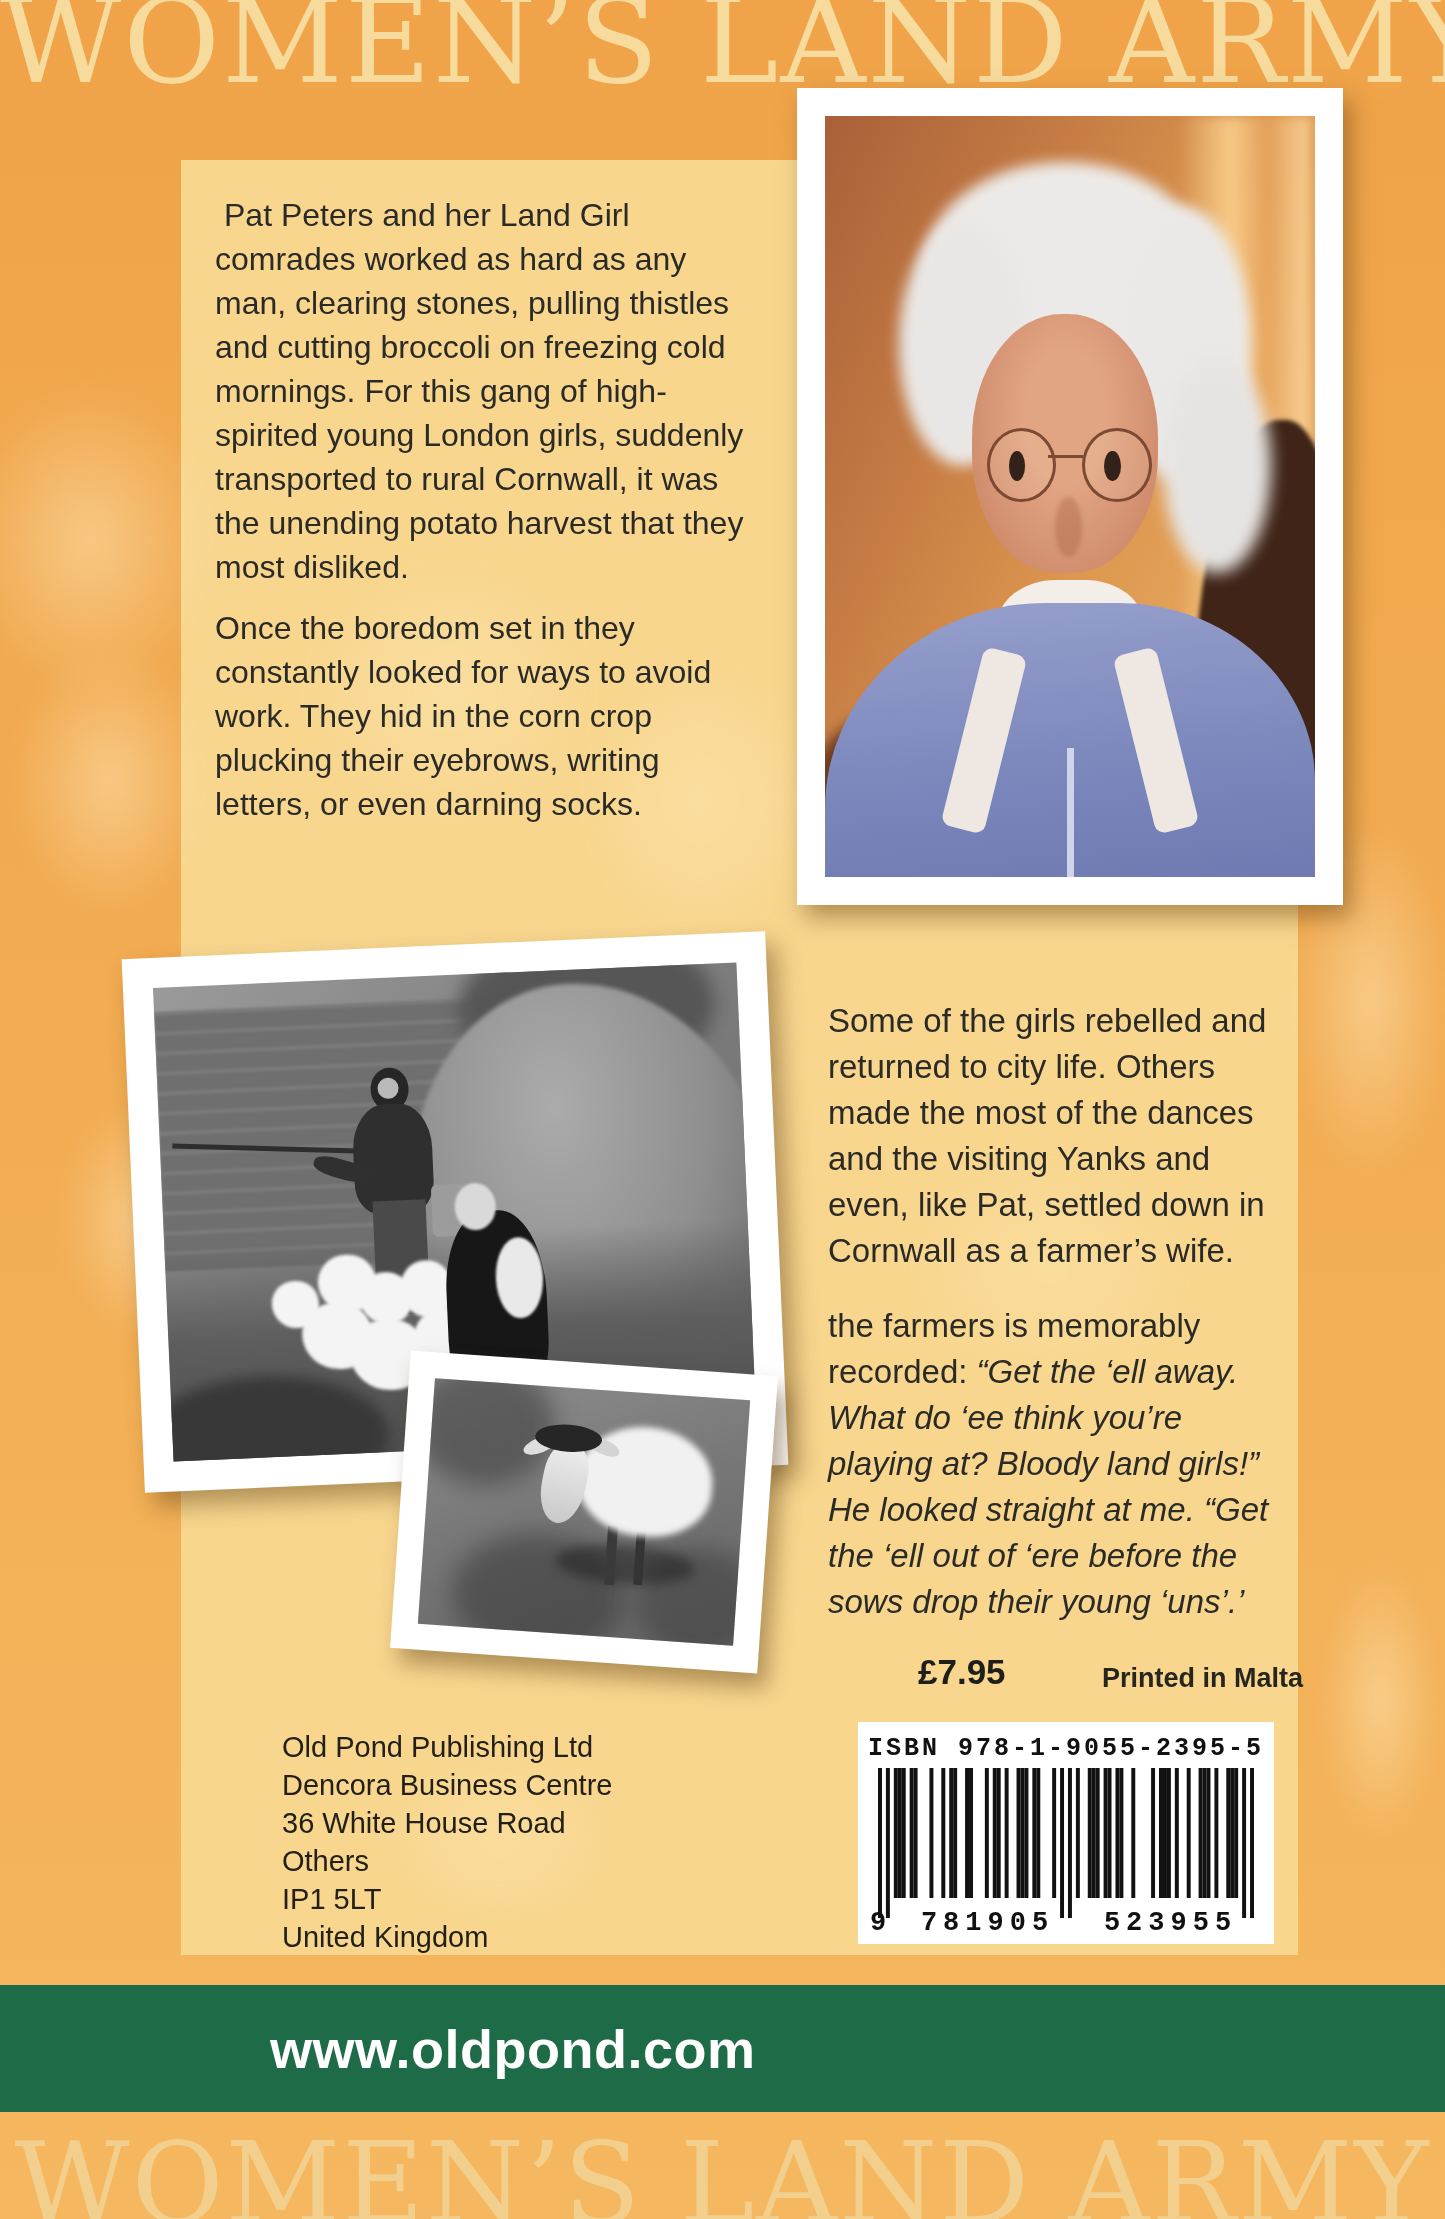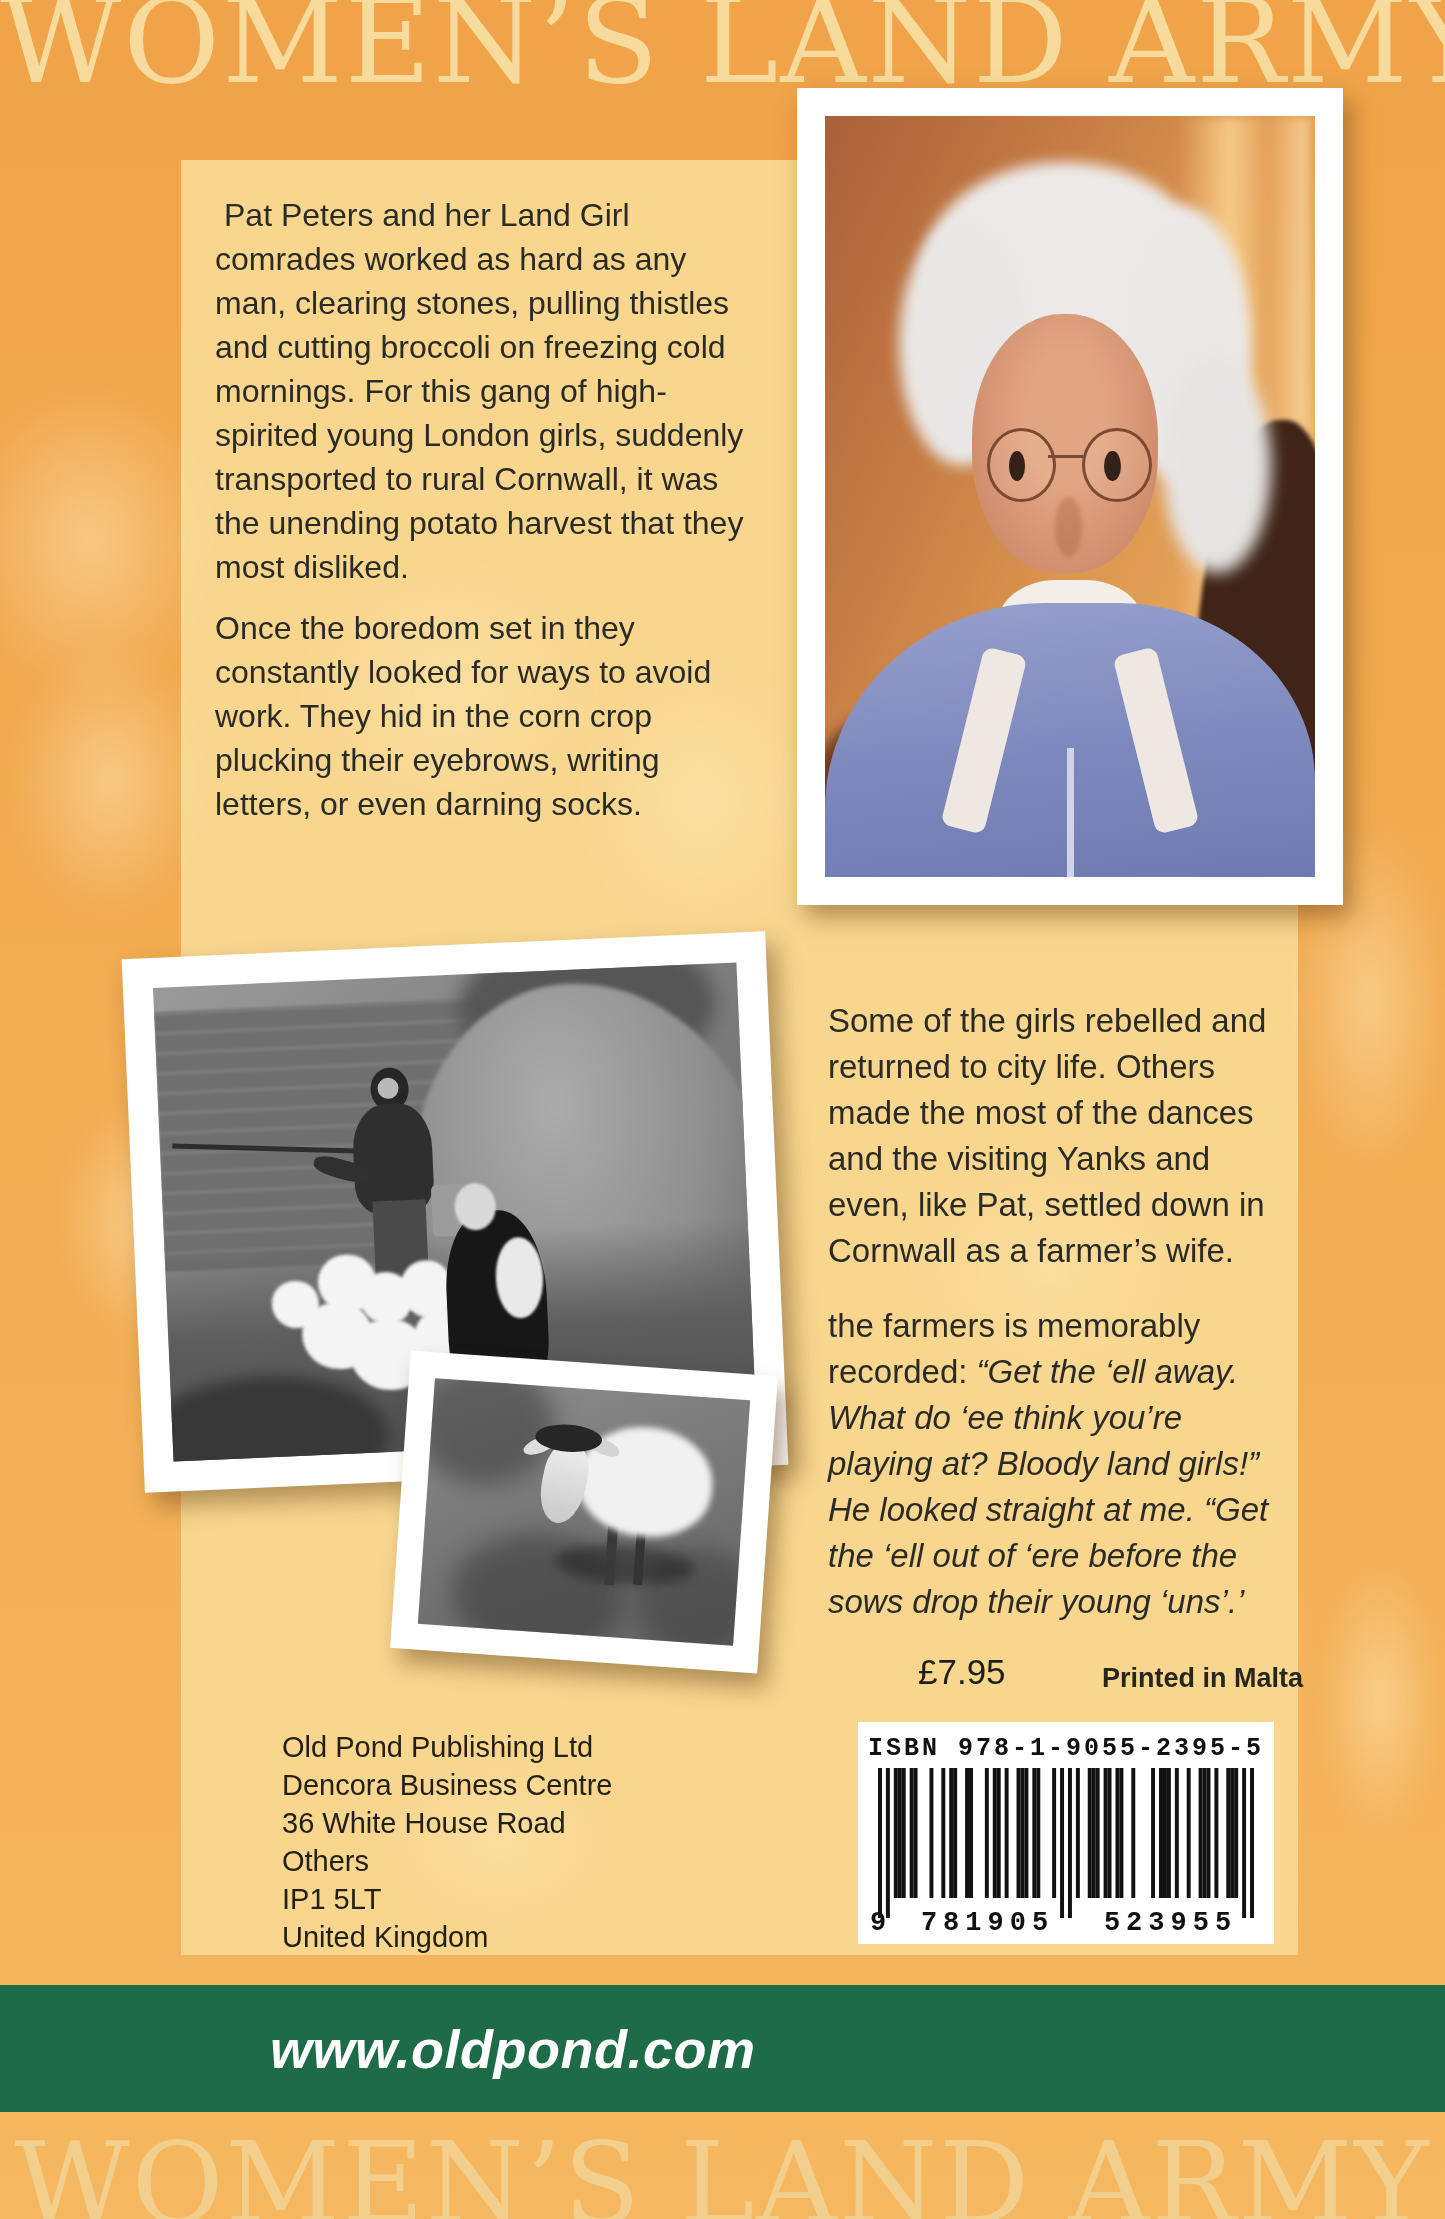--- a/index.html
+++ b/index.html
@@ -113,37 +113,37 @@
   .g-blot3{ right:-8%; bottom:-6%; width:40%; height:45%; background:rgba(45,45,45,.4); border-radius:50%; filter:blur(12px);}
   .g-body{ left:47%; top:14%; width:43%; height:44%; background:#F1F1F1; border-radius:50% 50% 45% 50%; filter:blur(3px);}
   .g-head{ left:36%; top:23%; width:14%; height:32%; background:linear-gradient(180deg,#EDEDED,#C9C9C9); border-radius:45% 45% 60% 60%; transform:rotate(8deg);}
   .g-cap{ left:33%; top:15%; width:21%; height:11%; background:#262626; border-radius:50%;}
   .g-ear-l{ left:29%; top:21%; width:11%; height:6%; background:#DEDEDE; transform:rotate(-25deg); border-radius:50%;}
   .g-ear-r{ left:49%; top:20%; width:11%; height:6%; background:#D4D4D4; transform:rotate(20deg); border-radius:50%;}
   .g-leg1{ left:58%; top:55%; width:3%; height:24%; background:#3A3A3A;}
   .g-leg2{ left:67%; top:56%; width:3%; height:22%; background:#343434;}
   .g-shadow{ left:42%; top:62%; width:44%; height:16%; background:rgba(25,25,25,.5); filter:blur(6px); border-radius:50%;}
   
-  .price{ position:absolute; left:918px; top:1652px; z-index:4; font-weight:normal; font-size:35px; color:#1E1E1A;}
+  .price{ position:absolute; left:918px; top:1652px; z-index:4; font-weight:bold; font-size:35px; color:#1E1E1A;}
   .printed{ position:absolute; left:1102px; top:1663px; z-index:4; font-size:27px; color:#26261f;font-weight:bold;}
   
   .address{ position:absolute; left:282px; top:1728px; z-index:4; font-size:29px; line-height:38px; color:#232019;}
   
   .barcode{ position:absolute; left:858px; top:1722px; width:416px; height:222px; background:#fff; z-index:4;}
   .isbn{ position:absolute; left:0; top:12px; width:100%; text-align:center;
     font-family:"Liberation Mono", monospace; font-weight:700; font-size:25px; letter-spacing:3px; color:#111;}
   .bars{ position:absolute; left:20px; top:46px; width:376px; height:150px; display:block;}
   .bars rect{ fill:#111; }
   .bdigits{ position:absolute; left:12px; bottom:6px; width:392px; display:flex; align-items:flex-end;
     font-family:"Liberation Mono", monospace; font-size:27px; font-weight:700; color:#111;}
   .bdigits .d9{ width:26px; }
   .bdigits .grp{ flex:1; text-align:center; letter-spacing:6px;}
   
   .footer{ position:absolute; left:0; top:1985px; width:100%; height:127px;
-    background:var(--footer_green,#1D6B47); z-index:5; display:flex; align-items:center;font-style:italic;}
+    background:var(--footer_green,#1D6B47); z-index:5; display:flex; align-items:center;}
   .url{ margin-left:270px; color:#fff; font-weight:bold; font-size:54px; letter-spacing:0.5px;}
 </style>
 </head>
 <body>
 
 <div class="page">
 
   <div class="panel"></div>
 
   <div class="ghost" style="left:-40px;top:380px;width:260px;height:320px;"></div>

